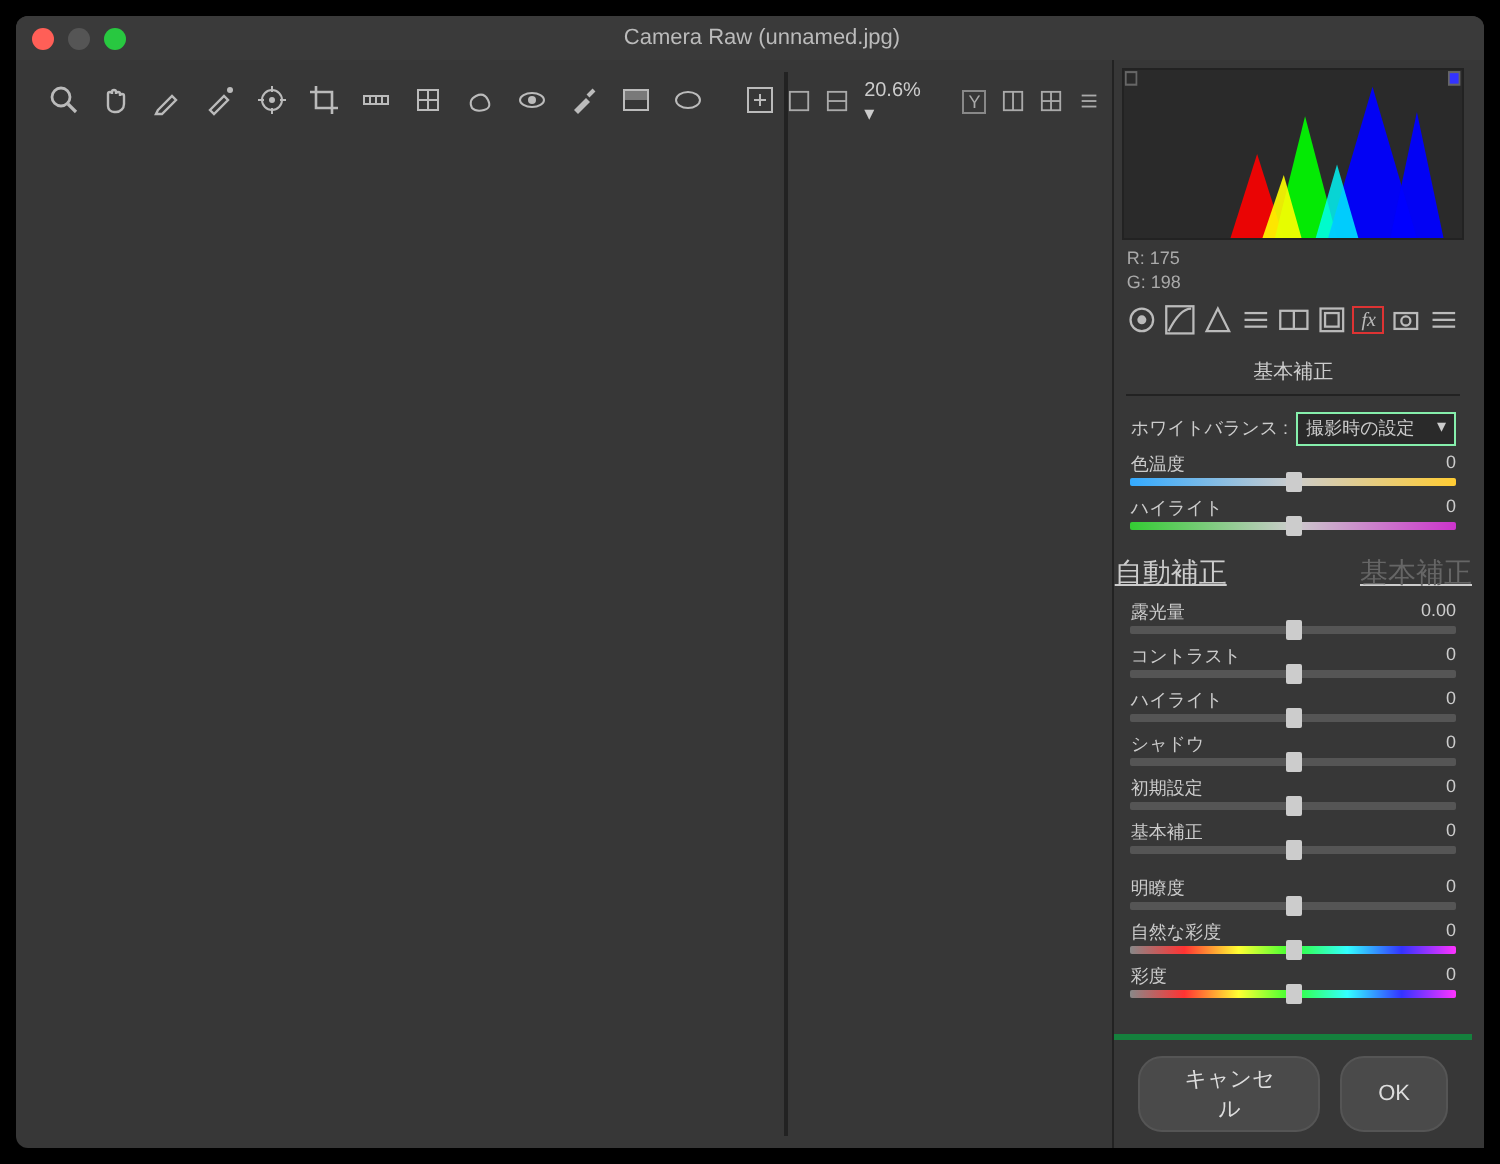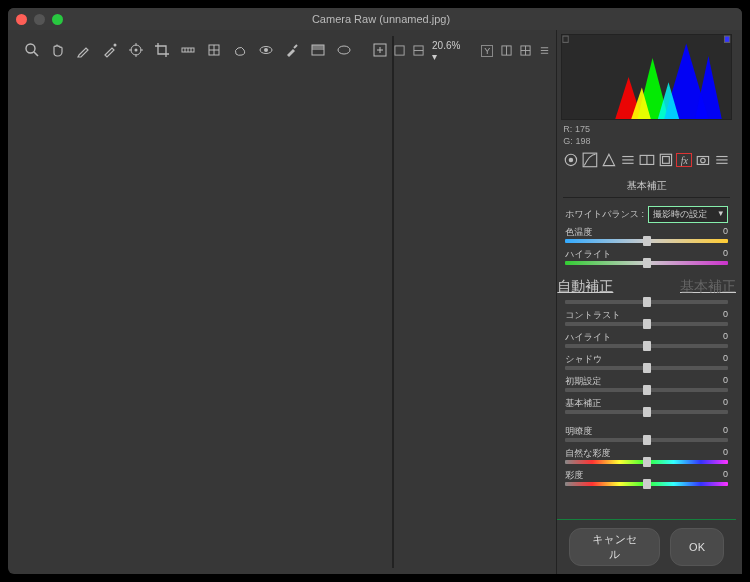--- a/index.html
+++ b/index.html
@@ -45,21 +45,21 @@
   .slider-row { padding: 1px 8px 4px 8px; }
   .slider-label { display: flex; justify-content: space-between; font-size: 9px; color: #ccc; margin-bottom: 0; }
   .slider-track { height: 4px; background: #555; position: relative; border-radius: 1px; }
   .slider-track.temp { background: linear-gradient(to right, #3af, #ccc, #fc3); }
   .slider-track.tint { background: linear-gradient(to right, #3c3, #ccc, #c3c); }
   .slider-track.sat { background: linear-gradient(to right, #888, #f33, #ff3, #3f3, #3ff, #33f, #f3f); }
   .slider-thumb { position: absolute; top: -3px; left: 50%; width: 8px; height: 10px; background: #ccc; transform: translateX(-50%); border-radius: 1px; cursor: pointer; }
   .section-gap { height: 6px; }
   .autorow { display: flex; justify-content: space-between; font-size: 14px; padding: 3px 0; text-decoration: underline; color: #ccc; }
   .autorow .dim { color: #666; }
-  .footer { padding: 8px 12px; display: flex; justify-content: flex-end; gap: 10px; border-top: 1px solid #15803d; }
+  .footer { padding: 8px 12px; display: flex; justify-content: flex-end; gap: 10px; border-top: 3px solid #15803d; }
   .btn { background: #4a4a4a; border: 1px solid #555; border-radius: 12px; padding: 3px 18px; font-size: 11px; color: #ddd; cursor: pointer; }
   .smicon { width:12px; height:12px; color:#aaa; }
 </style>
 </head>
 <body>
 
 <div class="window">
   <div class="titlebar">
     <div class="traffic">
       <span class="tl-close"></span>
@@ -308,20 +308,24 @@
           </div>
       </div>
 
       <div class="section-gap"></div>
       <div class="autorow">
         <span>自動補正</span>
         <span class="dim">基本補正</span>
       </div>
 
       <div class="slider-row">
+        <div class="slider-label">
+            <span>露光量</span>
+            <span class="val">0.00</span>
+          </div>
         <div class="slider-track">
             <div class="slider-thumb"></div>
           </div>
       </div>
       <div class="slider-row">
         <div class="slider-label">
             <span>コントラスト</span>
             <span class="val">0</span>
           </div>
         <div class="slider-track">

